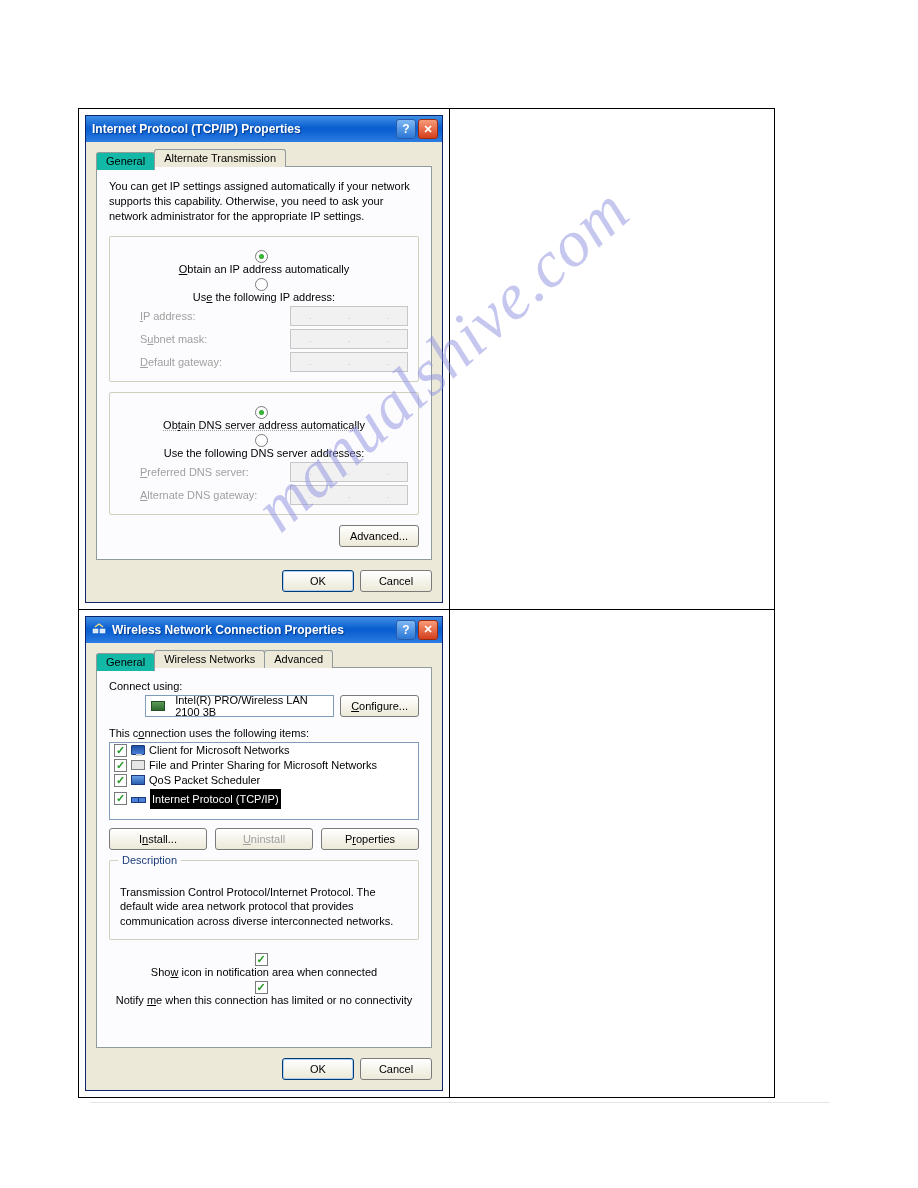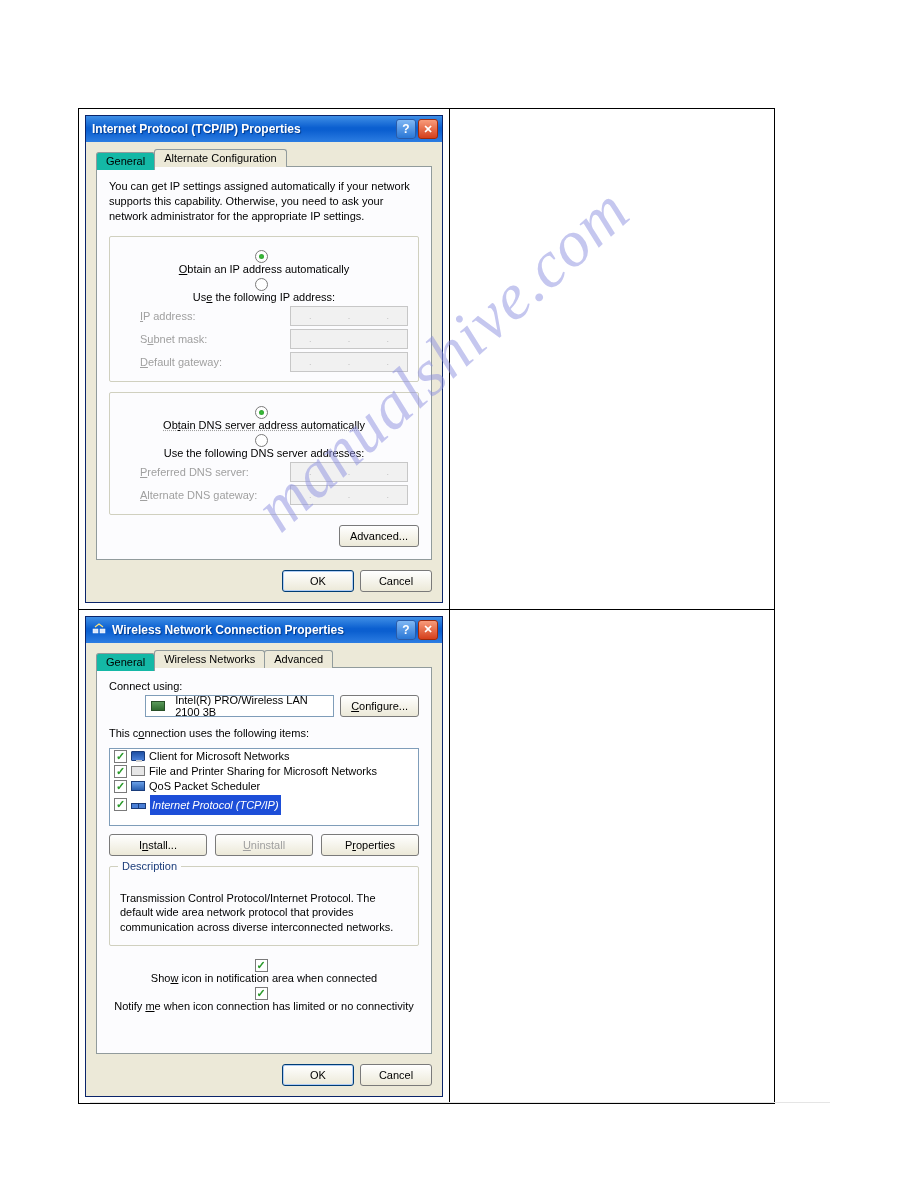--- a/index.html
+++ b/index.html
@@ -123,25 +123,25 @@
     cursor:pointer;
     padding:0 10px;
   }
   .btn.default { border:1px solid #003c74; box-shadow: inset 0 0 0 1px #b0cdf4;}
   .btn.disabled { color:#a0a0a0; cursor:default;}
   .btn-row { display:flex; justify-content:flex-end; gap:6px; margin-top:10px;}
 
   
   .conn-box {
     border:1px solid #7f9db9; background:#fff; height:78px;
-    overflow:hidden; margin-top:9px;
+    overflow:hidden; margin-top:3px;
   }
   .conn-item { display:flex; align-items:center; padding:1px 4px;}
   .conn-item .checkbox{ margin-right:4px;}
-  .conn-item.sel .label{ background:#1d4ed8; color:#fff; padding:4px 2px;font-style:italic;}
+  .conn-item.sel .label{ background:#000000; color:#fff; padding:4px 2px;}
   .mini-icon{
     width:16px; height:14px; margin-right:4px;
     display:inline-block; position:relative;
   }
   .mi-monitor{ background:linear-gradient(#1e4fa3,#4a7fd6); border:1px solid #1a3c7a; width:14px; height:10px; border-radius:1px;}
   .mi-monitor::after{content:""; position:absolute; bottom:-2px; left:4px; width:6px; height:2px; background:#cfcfcf;}
   .mi-printer{ background:#e6e6e6; border:1px solid #7a7a7a; width:14px; height:10px;}
   .mi-qos{ background:linear-gradient(#6aa0e8,#2a5fb0); width:14px; height:10px; border:1px solid #1a3c7a;}
   .mi-net{ width:15px; height:12px;}
   .mi-net::before{content:""; position:absolute; top:4px; left:0; width:6px; height:4px; background:#4a7fd6; border:1px solid #1a3c7a;}
@@ -192,21 +192,21 @@
           <div class="cell-pad">
 <div class="dialog">
   <div class="titlebar">
     <span class="title">Internet Protocol (TCP/IP) Properties</span>
     <span class="tb-btn tb-help"></span>
     <span class="tb-btn tb-close"></span>
   </div>
   <div class="dlg-body">
     <div class="tabstrip">
       <div class="tab active">General</div>
-      <div class="tab">Alternate Configuration</div>
+      <div class="tab">Alternate Transmission</div>
     </div>
     <div class="tabpanel">
       <div class="desc">You can get IP settings assigned automatically if your network supports this capability. Otherwise, you need to ask your network administrator for the appropriate IP settings.</div>
 
       <div class="grp">
         <div class="radio-row">
           <span class="radio checked"></span>
           <span><span class="und">O</span><span>btain an IP address automatically</span></span>
         </div>
         <div class="radio-row">
@@ -351,21 +351,21 @@
         <div style="line-height:1.35;">Transmission Control Protocol/Internet Protocol. The default wide area network protocol that provides communication across diverse interconnected networks.</div>
       </div>
 
       <div style="height:10px"></div>
       <div class="check-row">
         <span class="checkbox checked"></span>
         <span><span>Sho</span><span class="und">w</span><span> icon in notification area when connected</span></span>
       </div>
       <div class="check-row">
         <span class="checkbox checked"></span>
-        <span><span>Notify </span><span class="und">m</span><span>e when icon connection has limited or no connectivity</span></span>
+        <span><span>Notify </span><span class="und">m</span><span>e when this connection has limited or no connectivity</span></span>
       </div>
       <div style="height:26px"></div>
     </div>
     <div class="btn-row">
       <button class="btn default">OK</button>
       <button class="btn">Cancel</button>
     </div>
   </div>
 </div>
 </div>

